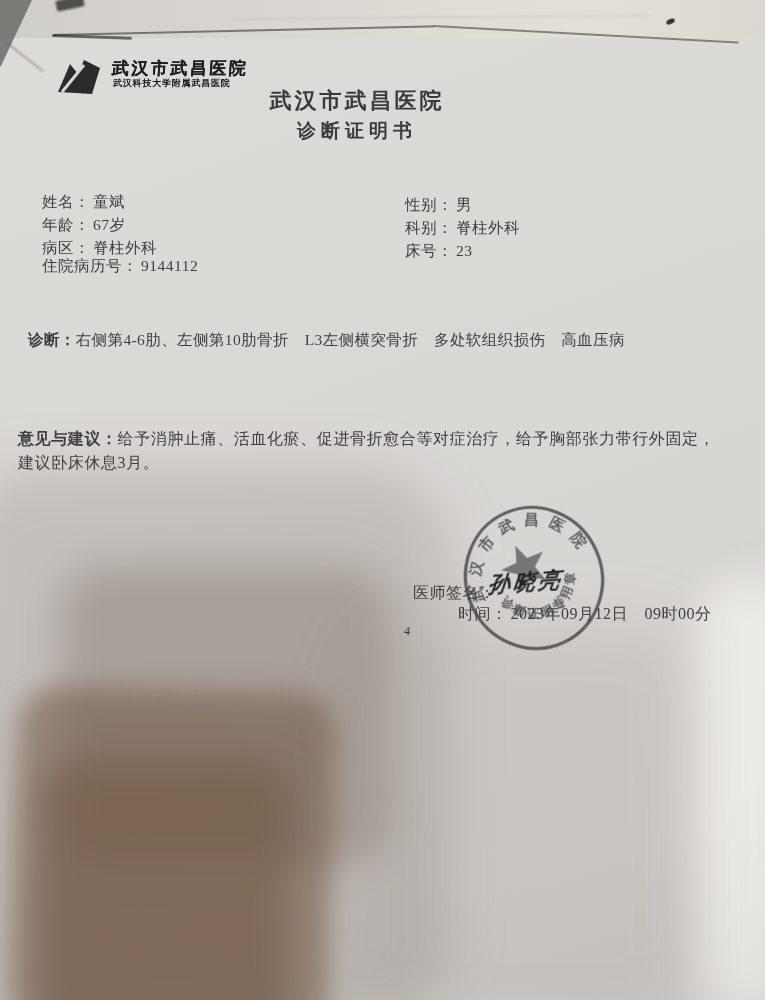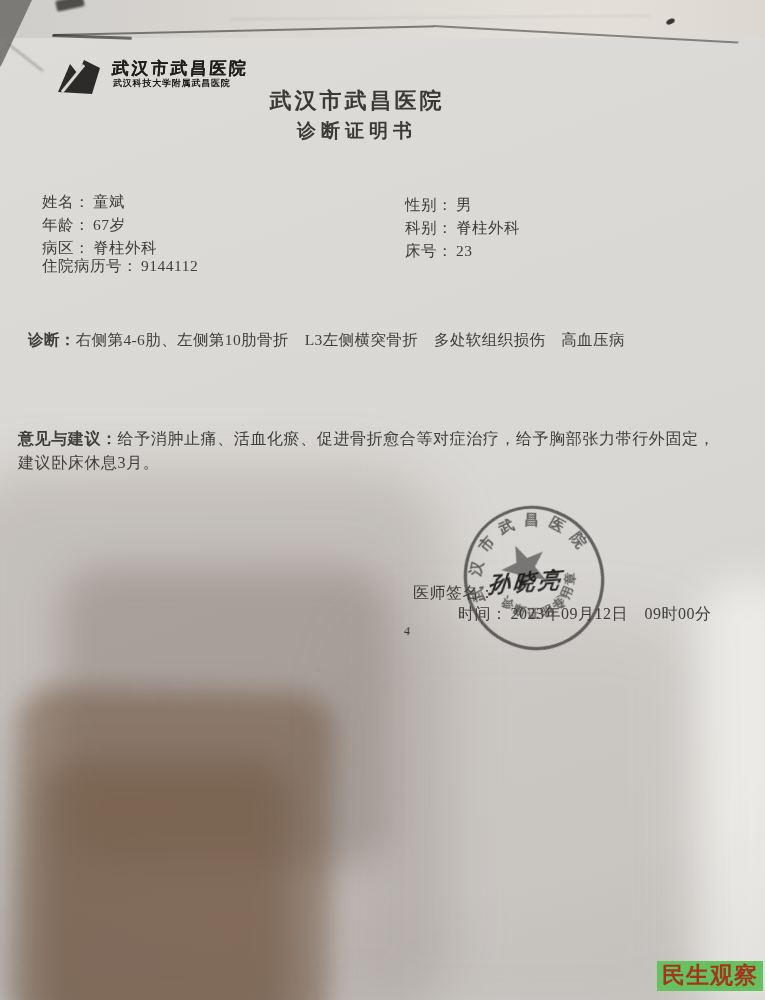--- a/index.html
+++ b/index.html
@@ -137,15 +137,14 @@
     <ellipse cx="0" cy="0" rx="68" ry="71" fill="none" stroke="#3f3f3f" stroke-width="3.2"></ellipse>
     <text class="ringtxt" text-anchor="middle"><textPath href="#arcTop" startOffset="50%">武汉市武昌医院</textPath></text>
     <text class="innertxt" text-anchor="middle"><textPath href="#arcBottom" startOffset="50%">诊断证明专用章</textPath></text>
     <text class="numtxt" x="14" y="40" transform="rotate(-62 14 40)">(2)</text>
     <path d="M0,-24 L-5.9,-8.1 L-22.8,-7.4 L-9.5,3.1 L-14.1,19.4 L0,10 L14.1,19.4 L9.5,3.1 L22.8,-7.4 L5.9,-8.1 Z" transform="translate(-4,-13)" fill="rgba(70,70,70,.85)"></path>
   </svg>
 
   <div class="abs signature">孙晓亮</div>
 
   <div class="abs vignette"></div>
-  <div class="abs watermark">民生观察</div>
 
 </div>
 
 </body></html>

